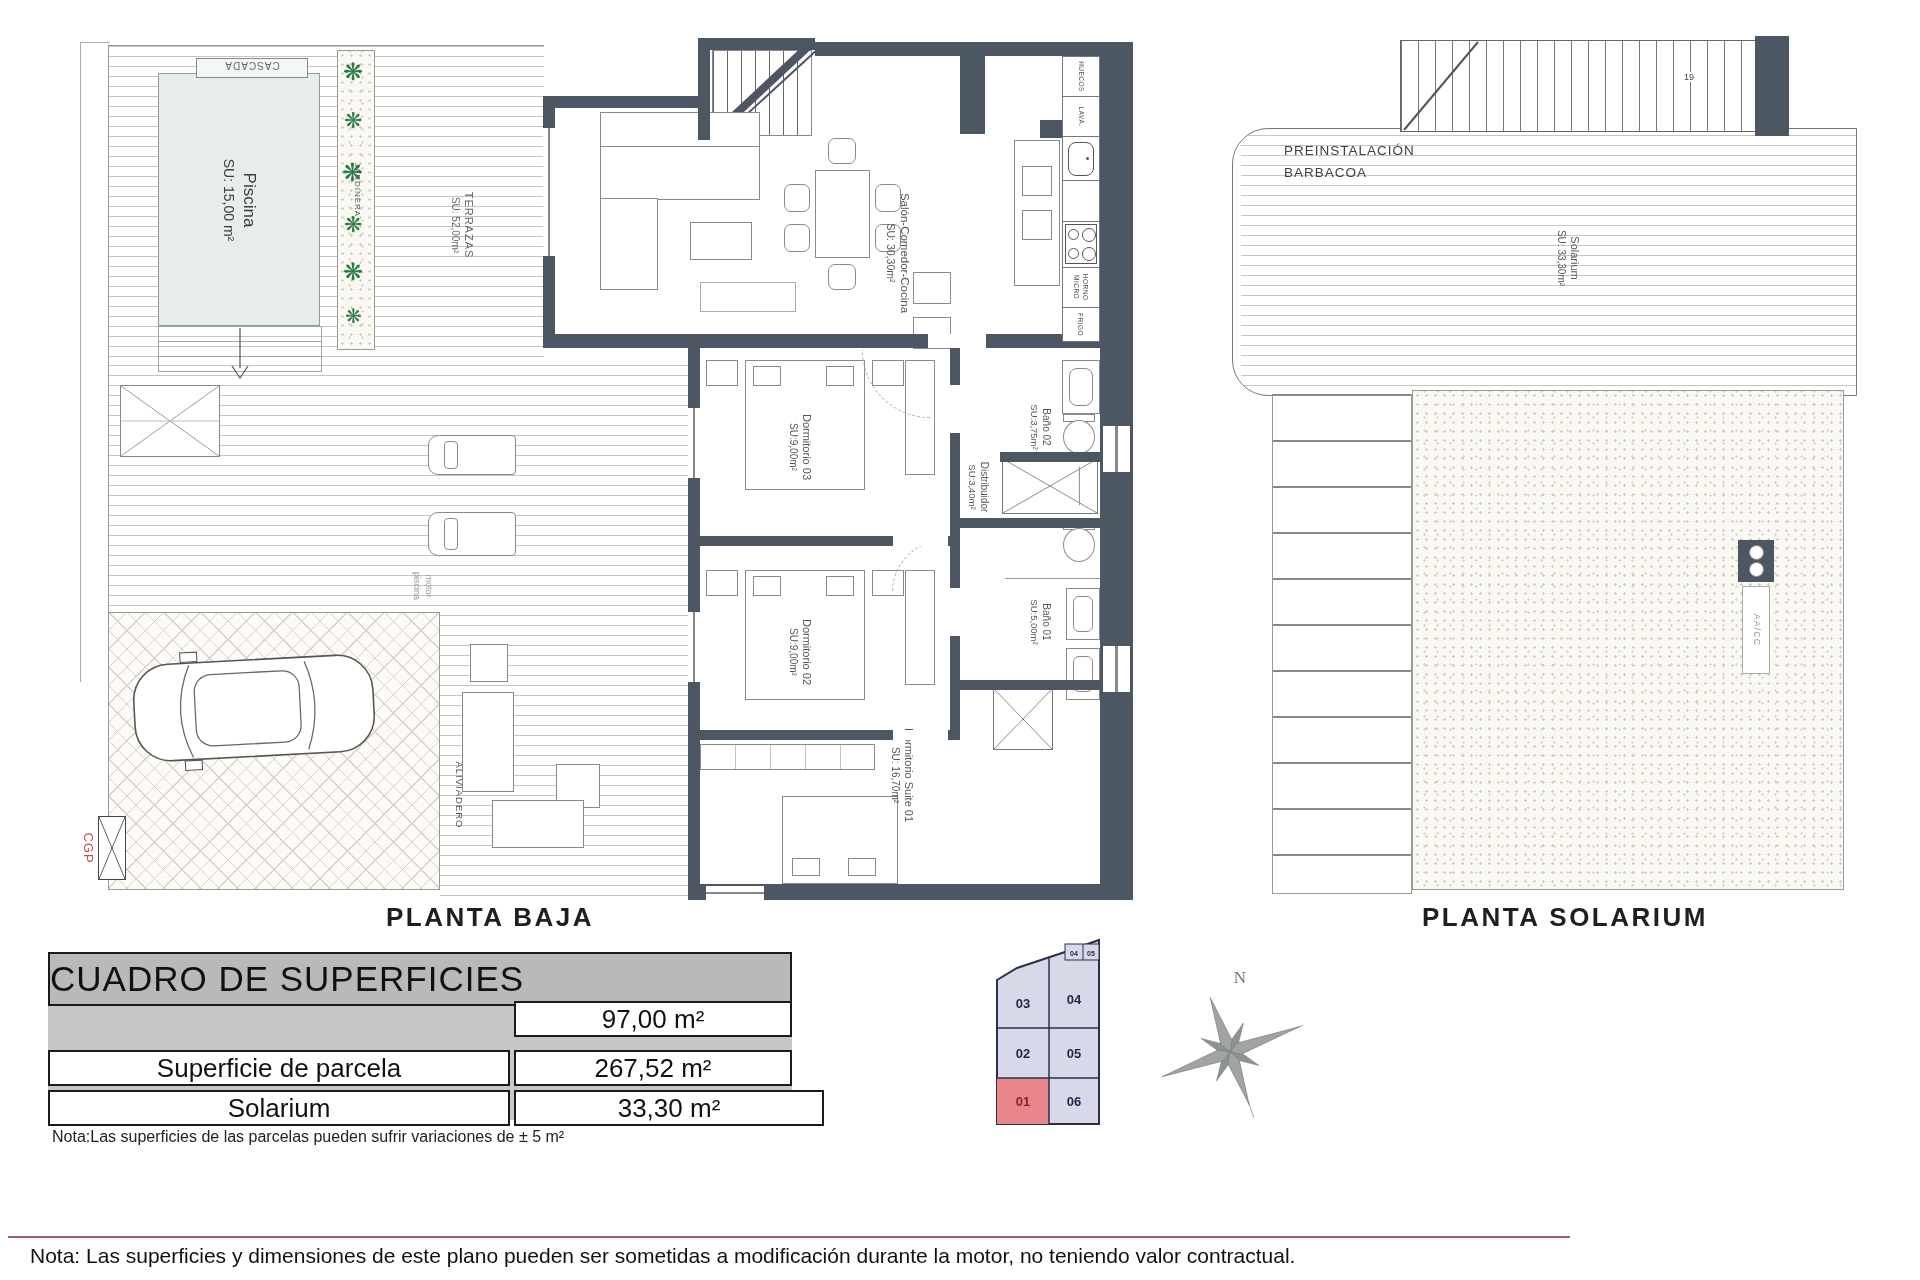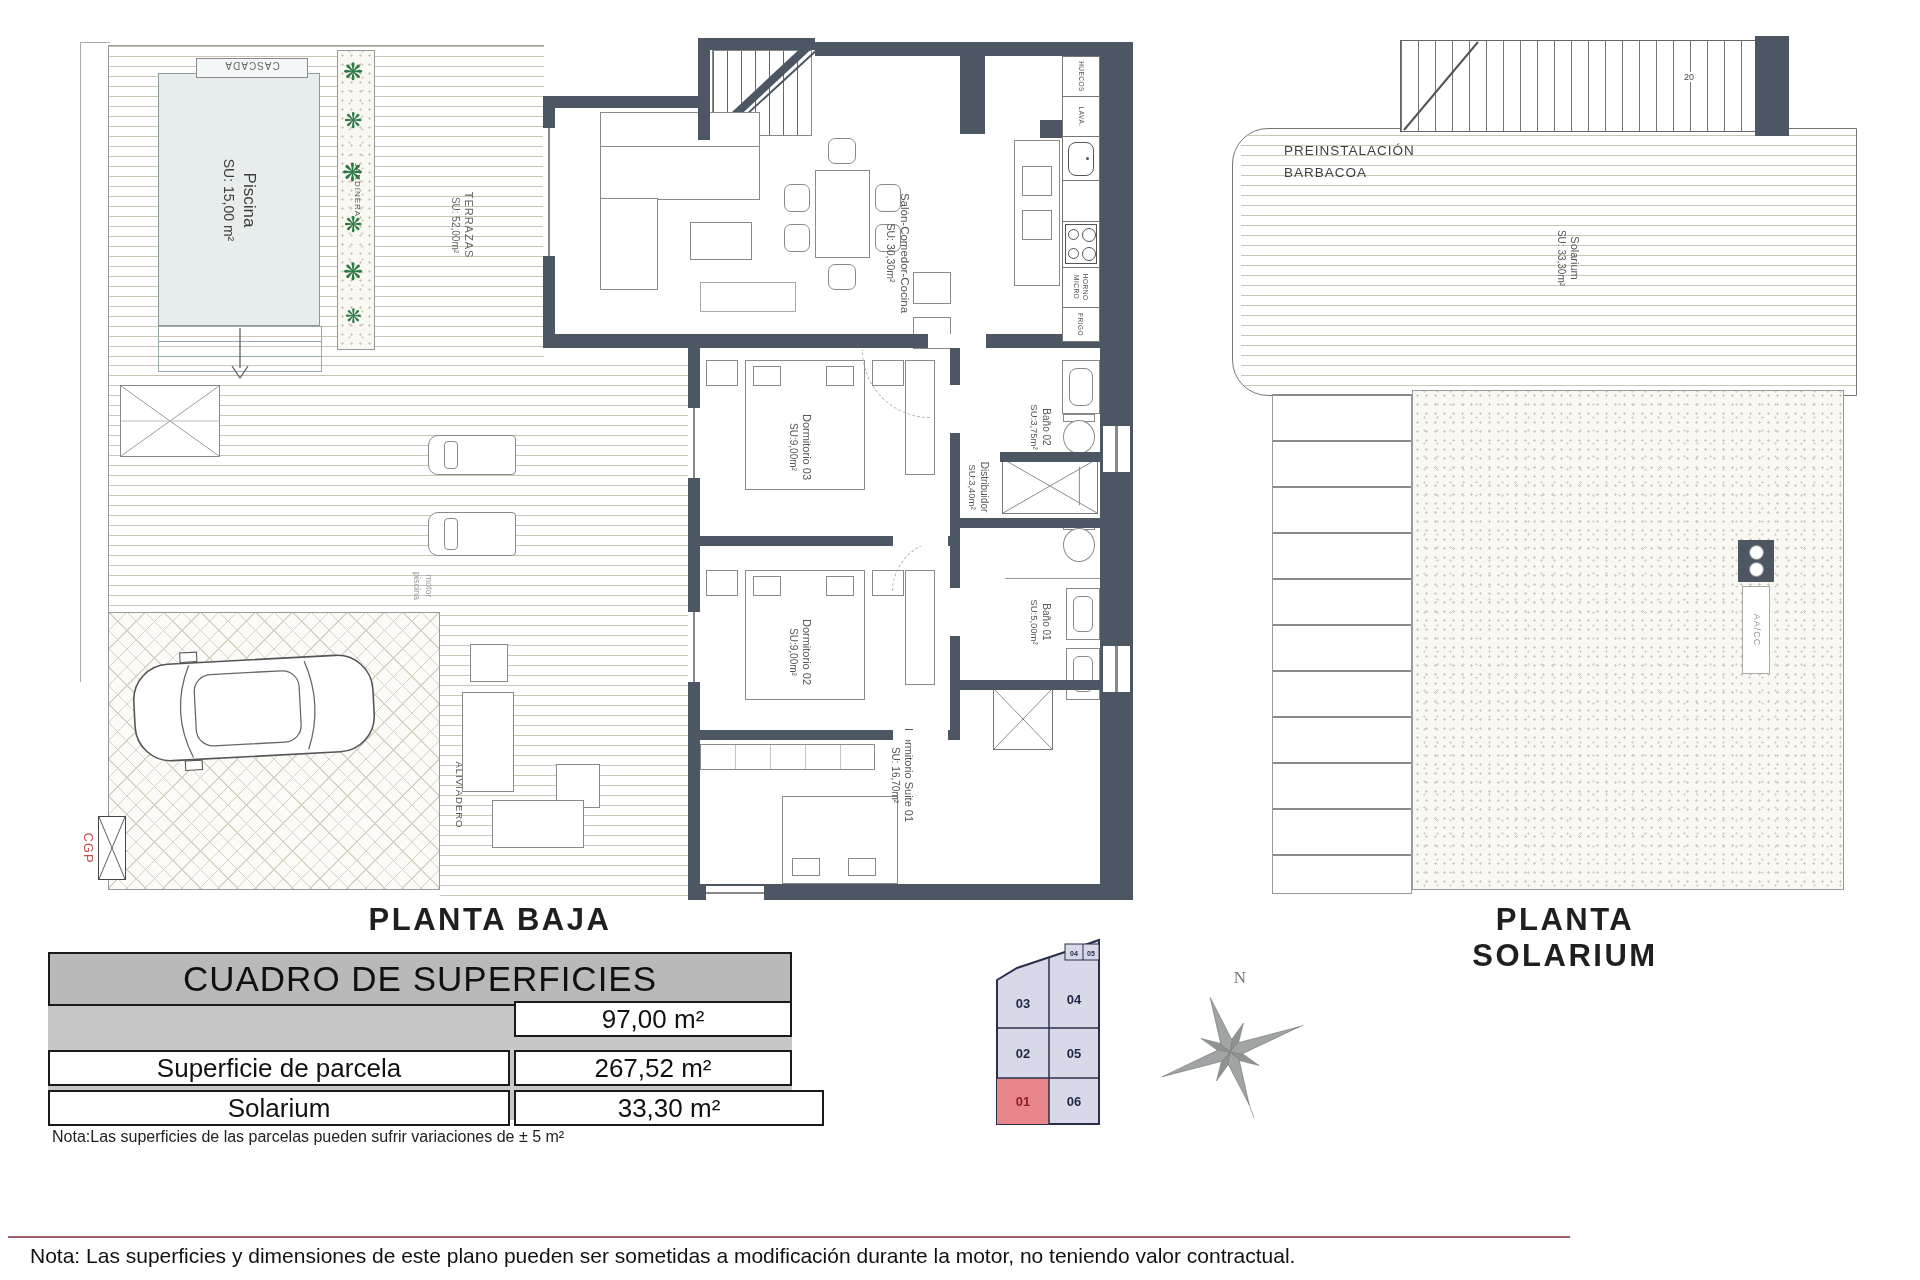--- a/index.html
+++ b/index.html
@@ -16,21 +16,21 @@
   .vinner{position:absolute;left:0;top:0;transform:translate(-50%,-50%) rotate(90deg);text-align:center;line-height:1.3;color:#4a4a4a;width:max-content;}
   .vinner .nm{display:block;}
   .vinner .su{display:block;}
   .ml{white-space:pre-line;}
   .xbox{position:absolute;background:#fff;border:1px solid #777;box-sizing:border-box;}
   .xbox svg{position:absolute;left:0;top:0;width:100%;height:100%;}
   .arc-a{position:absolute;border:none;border-left:1px dashed #a9b0b6;border-bottom:1px dashed #a9b0b6;border-radius:0 0 0 100%;box-sizing:border-box;}
   .chair{position:absolute;background:#fff;border:1px solid #8a8a8a;border-radius:7px;box-sizing:border-box;}
   .kcell{border-bottom:1px solid #777;display:flex;align-items:center;justify-content:center;position:relative;}
   .kcell .klabel{transform:rotate(90deg);font-size:6.5px;letter-spacing:.5px;color:#555;white-space:pre-line;text-align:center;line-height:1.4;}
-  .caption{position:absolute;font-weight:bold;font-size:31px;letter-spacing:2.5px;color:#1f1f1f;text-align:center;}
+  .caption{position:absolute;font-weight:bold;font-size:26px;letter-spacing:2.5px;color:#1f1f1f;text-align:center;}
   .tbl-cell{position:absolute;background:#fff;border:2px solid #1a1a1a;box-sizing:border-box;display:flex;align-items:center;justify-content:center;font-size:26px;color:#111;}
   svg text{font-family:"Liberation Sans",sans-serif;}
   .plot-label{font-size:13px;font-weight:bold;fill:#1f2747;text-anchor:middle;}
   .plot-label-red{fill:#8e2026;}
   .plot-tiny{font-size:7px;font-weight:bold;fill:#1f2747;text-anchor:middle;}
 </style>
 </head>
 <body>
 
 <div id="canvas">
@@ -326,40 +326,40 @@
         <span class="nm" style="font-size:11px;">Solarium</span>
         <span class="su" style="font-size:10px;">SU: 33,30m²</span>
       </div>
     </div>
 
     <div class="abs" style="left:1400px;top:40px;width:358px;height:92px;background:#fff repeating-linear-gradient(90deg,#777 0,#777 1px,transparent 1px,transparent 17px);border:1px solid #666;box-sizing:border-box;"></div>
     <svg class="abs" style="left:1400px;top:40px;width:90px;height:92px;" viewBox="0 0 90 92">
         <line x1="4" y1="90" x2="78" y2="2" stroke="#555" stroke-width="2"></line>
       </svg>
     <div class="wall" style="left:1755px;top:36px;width:34px;height:100px;"></div>
-    <div class="abs" style="left:1682px;top:72px;font-size:9px;color:#444;background:#fff;padding:0 2px;">20</div>
+    <div class="abs" style="left:1682px;top:72px;font-size:9px;color:#444;background:#fff;padding:0 2px;">19</div>
 
     <div class="abs" style="left:1272px;top:394px;width:140px;height:500px;background:#fff repeating-linear-gradient(to bottom,#8a8a8a 0,#8a8a8a 2px,transparent 2px,transparent 46px);border-left:1px solid #999;border-right:1px solid #999;border-bottom:1px solid #999;box-sizing:border-box;"></div>
 
     <div class="abs stipple" style="left:1412px;top:390px;width:432px;height:500px;border:1px solid #999;box-sizing:border-box;"></div>
 
     <div class="abs" style="left:1738px;top:540px;width:36px;height:42px;background:#4d5764;display:flex;flex-direction:column;align-items:center;justify-content:center;gap:2px;">
       <div style="width:13px;height:13px;background:#fff;border-radius:50%;border:1px solid #888;"></div>
       <div style="width:13px;height:13px;background:#fff;border-radius:50%;border:1px solid #888;"></div>
     </div>
     <div class="abs" style="left:1742px;top:586px;width:28px;height:88px;background:#fff;border:1px solid #aaa;box-sizing:border-box;"></div>
     <div class="vwrap" style="left:1756px;top:630px;">
       <div class="vinner" style="font-size:9px;color:#999;letter-spacing:1px;">AA/CC</div>
     </div>
 
     <div class="caption" style="left:1415px;top:902px;width:300px;">PLANTA SOLARIUM</div>
   </div>
 
   <div class="abs" style="left:48px;top:952px;width:744px;height:168px;background:#c6c6c6;">
-    <div class="abs" style="left:0;top:0;width:744px;height:54px;background:#b9b9b9;border:2px solid #1a1a1a;box-sizing:border-box;display:flex;align-items:center;justify-content:center;">
+    <div class="abs" style="left:0;top:0;width:744px;height:54px;background:#b9b9b9;border:2px solid #1a1a1a;box-sizing:border-box;display:flex;align-items:center;justify-content:flex-start;">
       <span style="font-size:35px;color:#101010;letter-spacing:1px;">CUADRO DE SUPERFICIES</span>
     </div>
     <div class="tbl-cell" style="left:466px;top:49px;width:278px;height:36px;">97,00 m²</div>
     <div class="tbl-cell" style="left:0;top:98px;width:462px;height:36px;">Superficie de parcela</div>
     <div class="tbl-cell" style="left:466px;top:98px;width:278px;height:36px;">267,52 m²</div>
     <div class="tbl-cell" style="left:0;top:138px;width:462px;height:36px;">Solarium</div>
     <div class="tbl-cell" style="left:466px;top:138px;width:310px;height:36px;">33,30 m²</div>
   </div>
   <div class="abs" style="left:52px;top:1128px;font-size:16px;color:#222;">Nota:Las superficies de las parcelas pueden sufrir variaciones de ± 5 m²</div>
 

